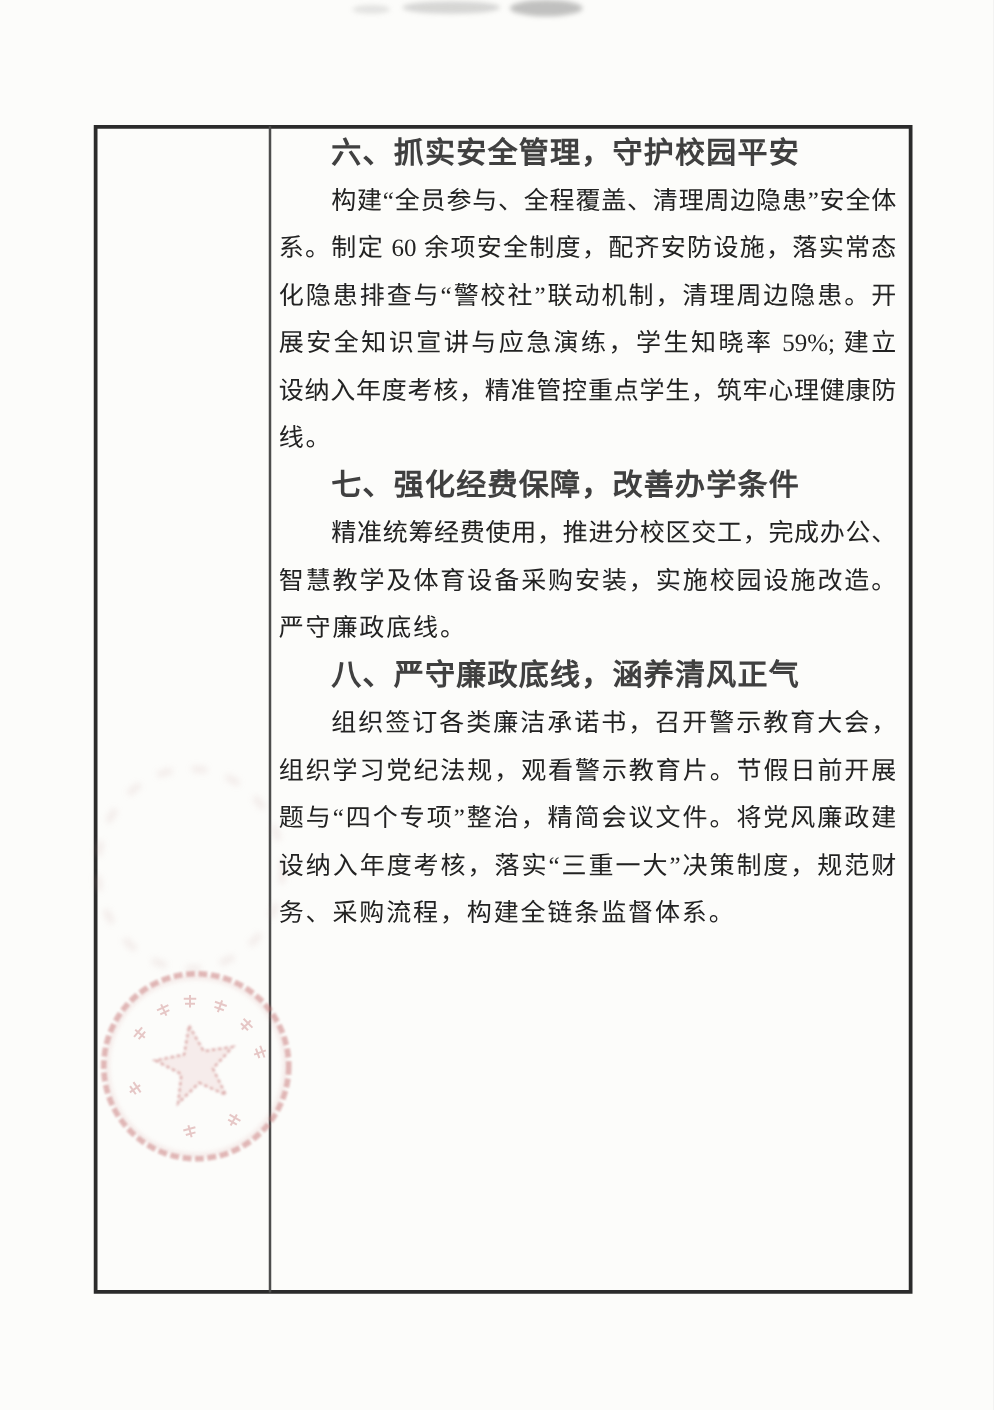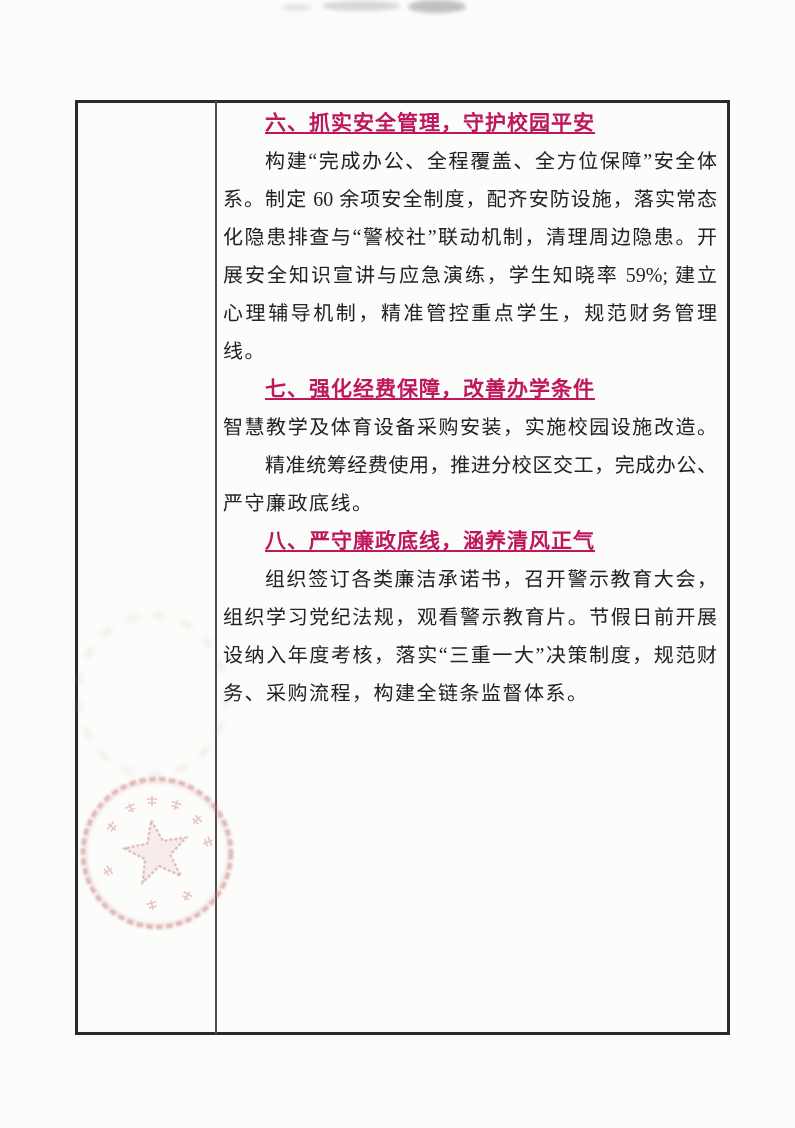--- a/index.html
+++ b/index.html
@@ -22,23 +22,22 @@
     position:absolute;left:223px;top:104px;width:494px;color:#222;
   }
   .line{
     height:38px;line-height:38px;font-size:20px;overflow:hidden;
   }
   .justify{text-align:justify;text-align-last:justify;}
   .indent{padding-left:42px;}
   .plain{letter-spacing:1.5px;}
   .heading{
     font-family:"Liberation Sans","DejaVu Sans",sans-serif;
-    font-weight:700;font-size:21px;color:#be185d;padding-left:42px;
+    font-weight:700;font-size:24px;color:#404040;padding-left:42px;
     letter-spacing:1px;
-    text-decoration:underline;
   }
   
   .smudge{position:absolute;filter:blur(2px);border-radius:50%;}
   .smudge-a{left:322px;top:1px;width:78px;height:10px;background:rgba(115,115,115,0.28);}
   .smudge-b{left:408px;top:0;width:58px;height:13px;background:rgba(95,95,95,0.38);}
   .smudge-c{left:282px;top:4px;width:30px;height:7px;background:rgba(130,130,130,0.2);}
   
   .stamp{position:absolute;left:60px;top:595px;width:200px;height:340px;}
 </style>
 </head>
@@ -76,32 +75,33 @@
       <use href="#mk" transform="translate(148,247) rotate(70)"></use>
       <use href="#mk" transform="translate(127,301) rotate(30)"></use>
       <use href="#mk" transform="translate(92,310) rotate(-15)"></use>
       <use href="#mk" transform="translate(48,276) rotate(55)"></use>
     </g>
   </svg>
 
   <div class="content">
 
     <div class="line heading">六、抓实安全管理，守护校园平安</div>
-    <div class="line justify indent">构建“完成办公、全程覆盖、全方位保障”安全体</div>
+    <div class="line justify indent">构建“全员参与、全程覆盖、清理周边隐患”安全体</div>
     <div class="line justify">系。制定 60 余项安全制度，配齐安防设施，落实常态</div>
     <div class="line justify">化隐患排查与“警校社”联动机制，清理周边隐患。开</div>
     <div class="line justify">展安全知识宣讲与应急演练，学生知晓率 59%; 建立</div>
-    <div class="line justify">心理辅导机制，精准管控重点学生，规范财务管理</div>
+    <div class="line justify">设纳入年度考核，精准管控重点学生，筑牢心理健康防</div>
     <div class="line plain">线。</div>
 
     <div class="line heading">七、强化经费保障，改善办学条件</div>
+    <div class="line justify indent">精准统筹经费使用，推进分校区交工，完成办公、</div>
     <div class="line justify">智慧教学及体育设备采购安装，实施校园设施改造。</div>
-    <div class="line justify indent">精准统筹经费使用，推进分校区交工，完成办公、</div>
     <div class="line plain">严守廉政底线。</div>
 
     <div class="line heading">八、严守廉政底线，涵养清风正气</div>
     <div class="line justify indent">组织签订各类廉洁承诺书，召开警示教育大会，</div>
     <div class="line justify">组织学习党纪法规，观看警示教育片。节假日前开展</div>
+    <div class="line justify">题与“四个专项”整治，精简会议文件。将党风廉政建</div>
     <div class="line justify">设纳入年度考核，落实“三重一大”决策制度，规范财</div>
     <div class="line plain">务、采购流程，构建全链条监督体系。</div>
 
   </div>
 </div>
 
 </body></html>

